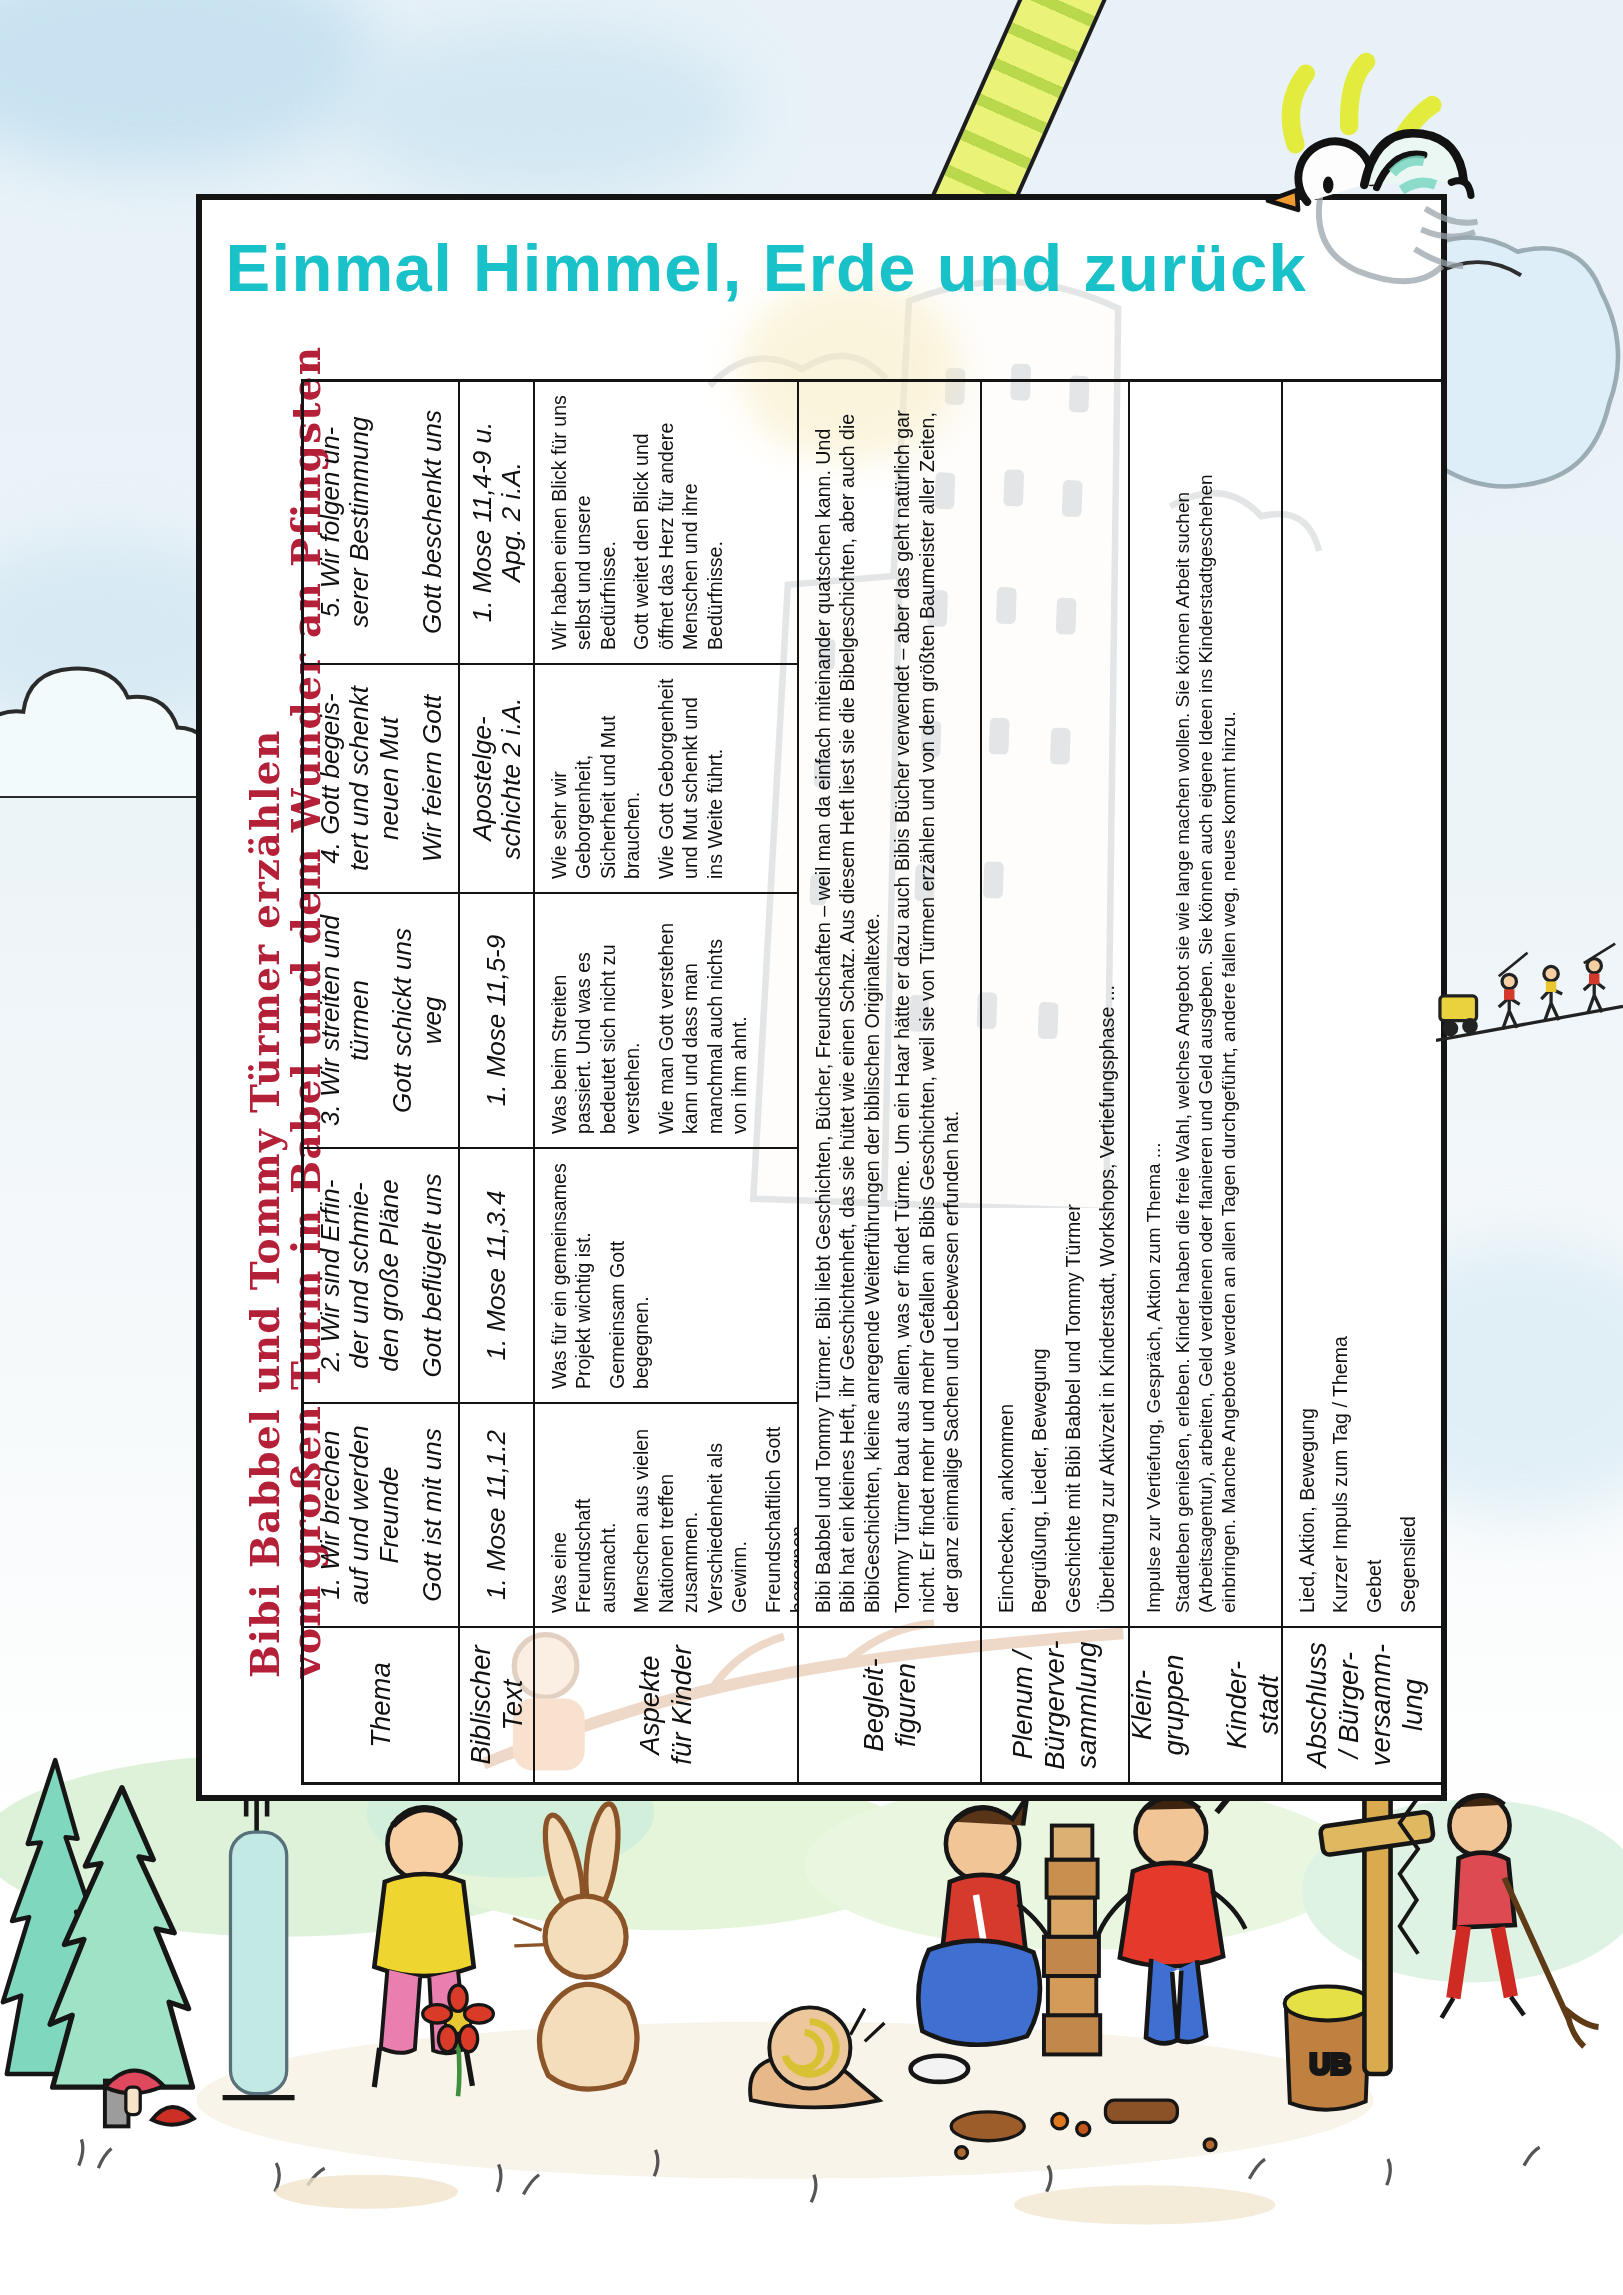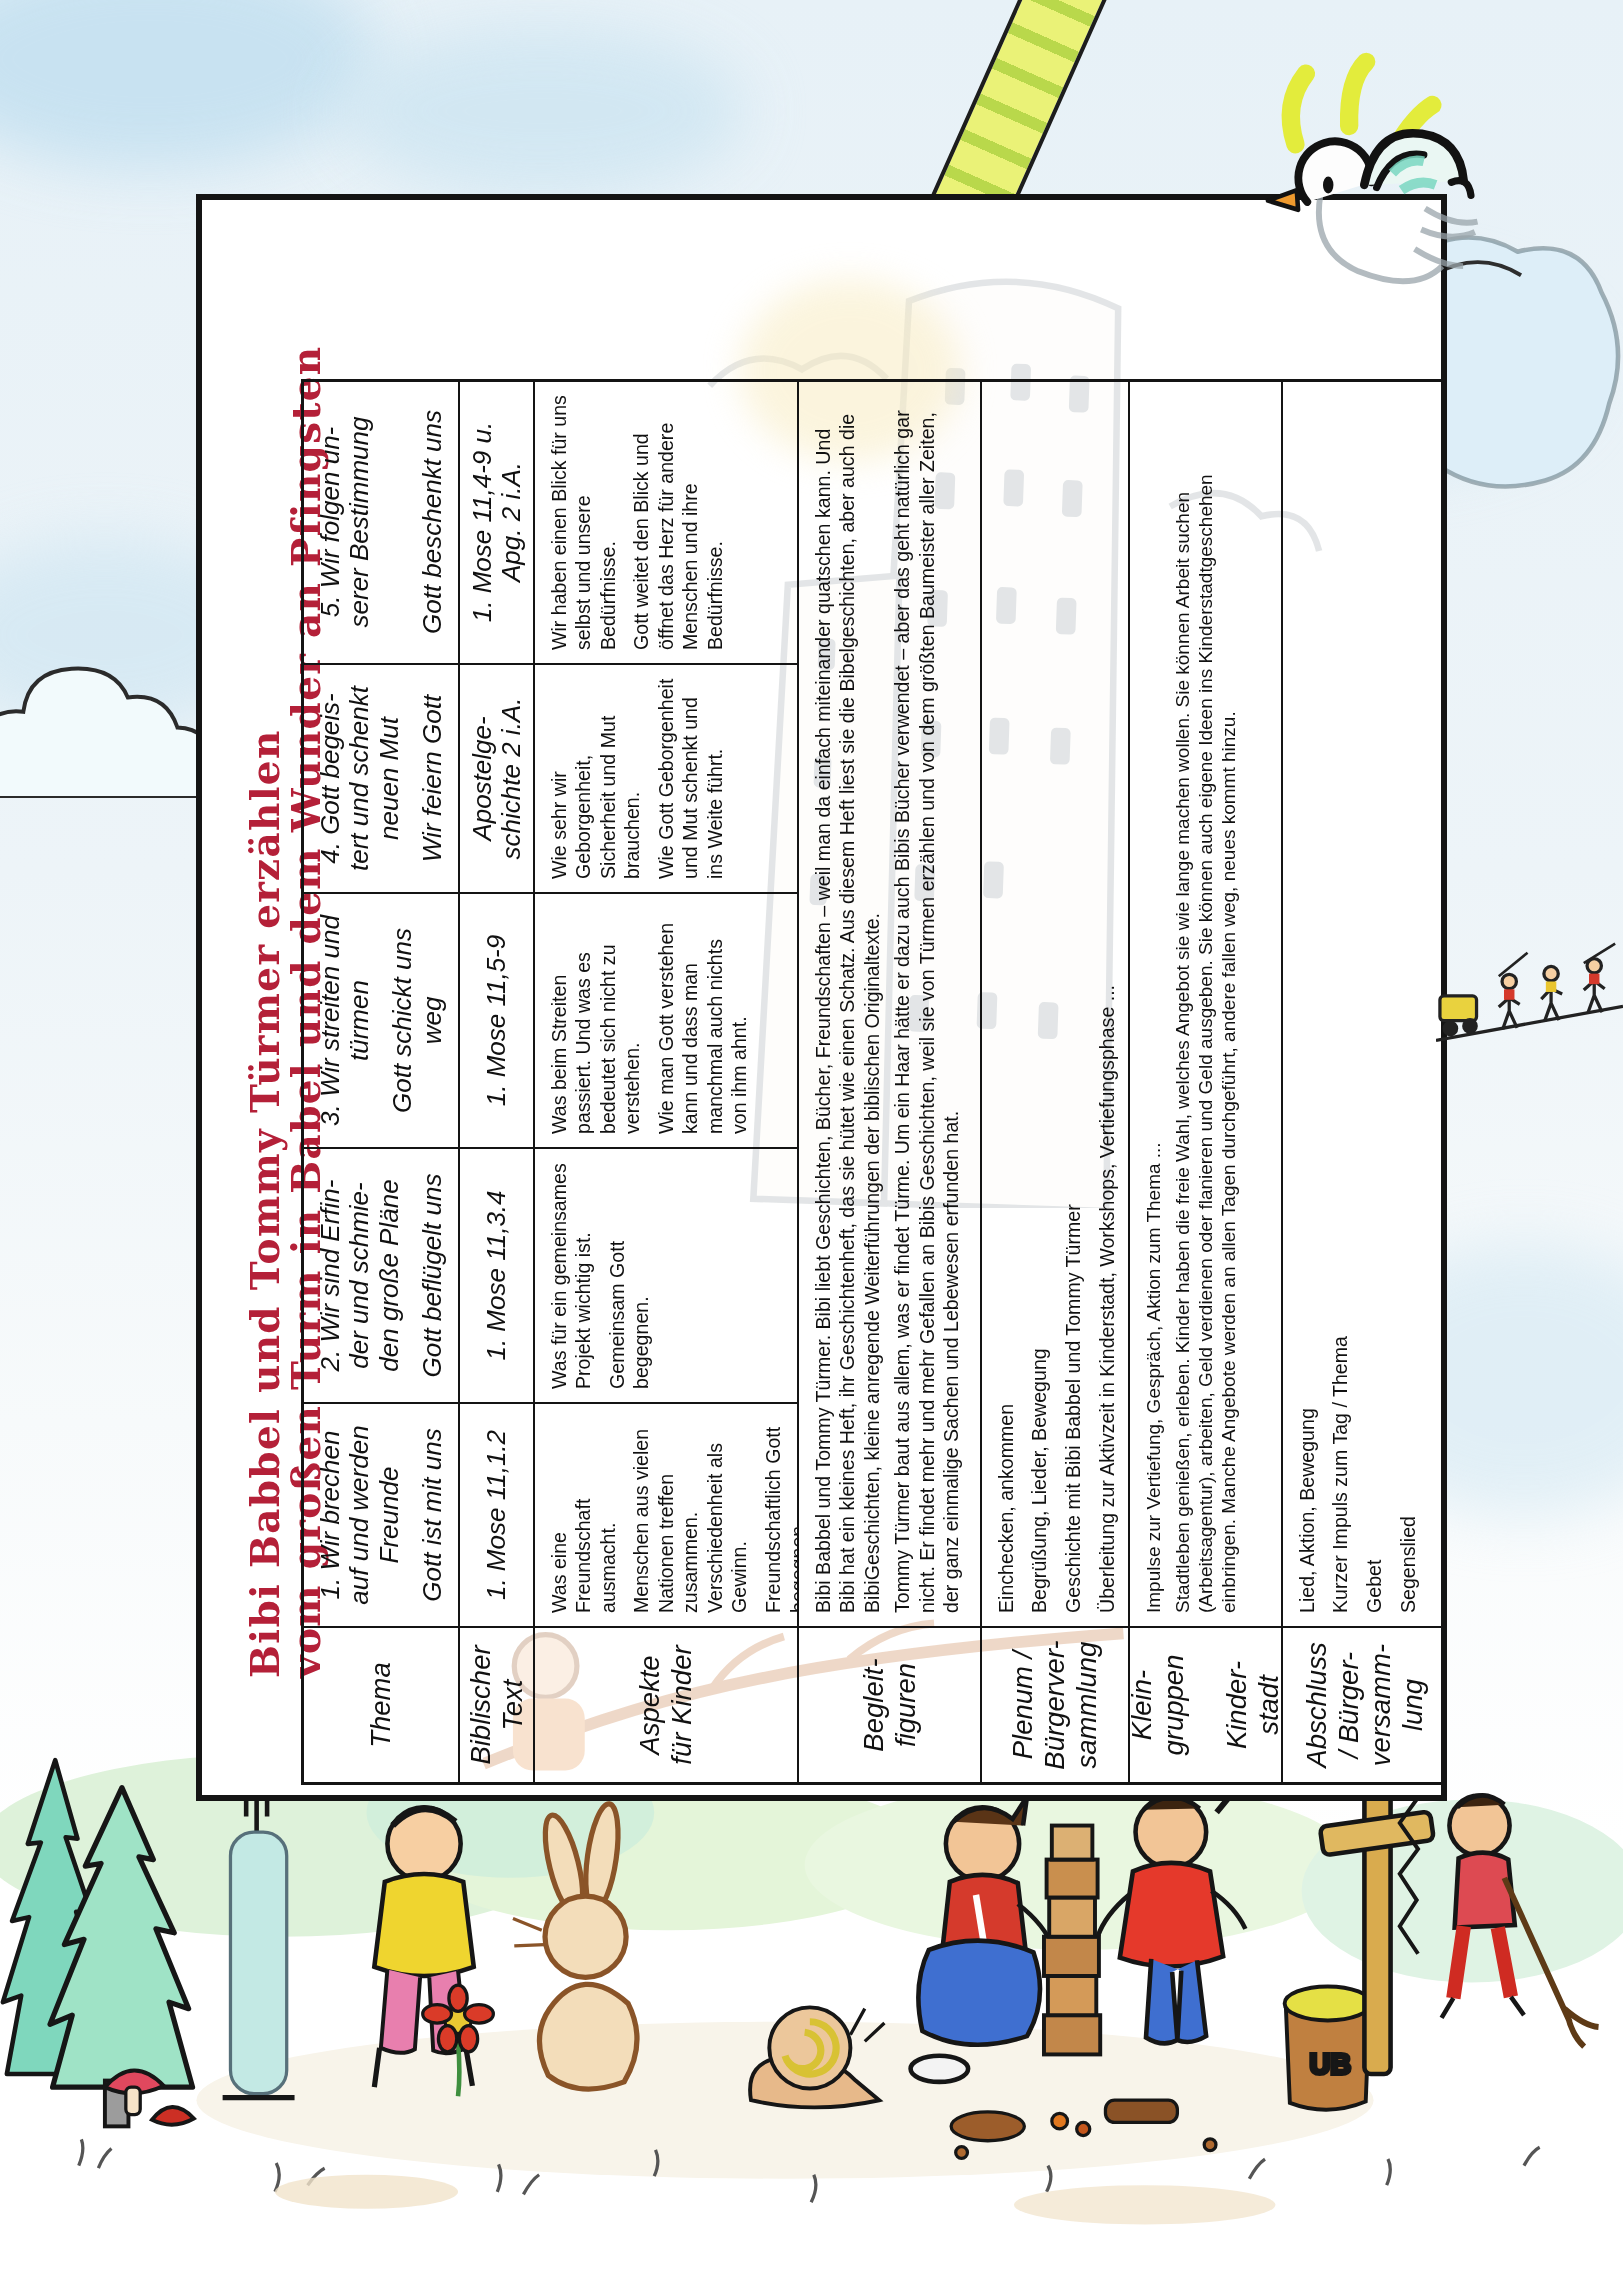--- a/index.html
+++ b/index.html
@@ -109,20 +109,21 @@
   <svg class="watermark" style="left:281px;top:1368px;opacity:.28;" width="641" height="222" viewBox="0 0 980 340">
     <path d="M0,300 q220,-90 420,-130 q220,-45 560,-70" fill="none" stroke="#c4763c" stroke-width="18"></path>
     <path d="M350,185 q40,-60 110,-80 M560,140 q60,-50 130,-55" fill="none" stroke="#c4763c" stroke-width="12"></path>
     <circle cx="95" cy="150" r="48" fill="#f2c9a0" stroke="#9a5b2b" stroke-width="8"></circle>
     <rect x="45" y="200" width="110" height="110" rx="30" fill="#e89a56"></rect>
   </svg>
 
   <div class="watermark" style="left:537px;top:79px;width:222px;height:183px;border-radius:50%;
               background:#f8ecc2;opacity:.55;filter:blur(17px);"></div>
 
+  <h1 class="page-title">Einmal Himmel, Erde und zurück</h1>
 
   <div class="red-title">
     <div>Bibi Babbel und Tommy Türmer erzählen</div>
     <div>vom großen Turm in Babel und dem Wunder an Pfingsten</div>
   </div>
 
   <div class="tbl">
 
     <div class="cell lbl">Thema</div>
     <div class="cell thema">

